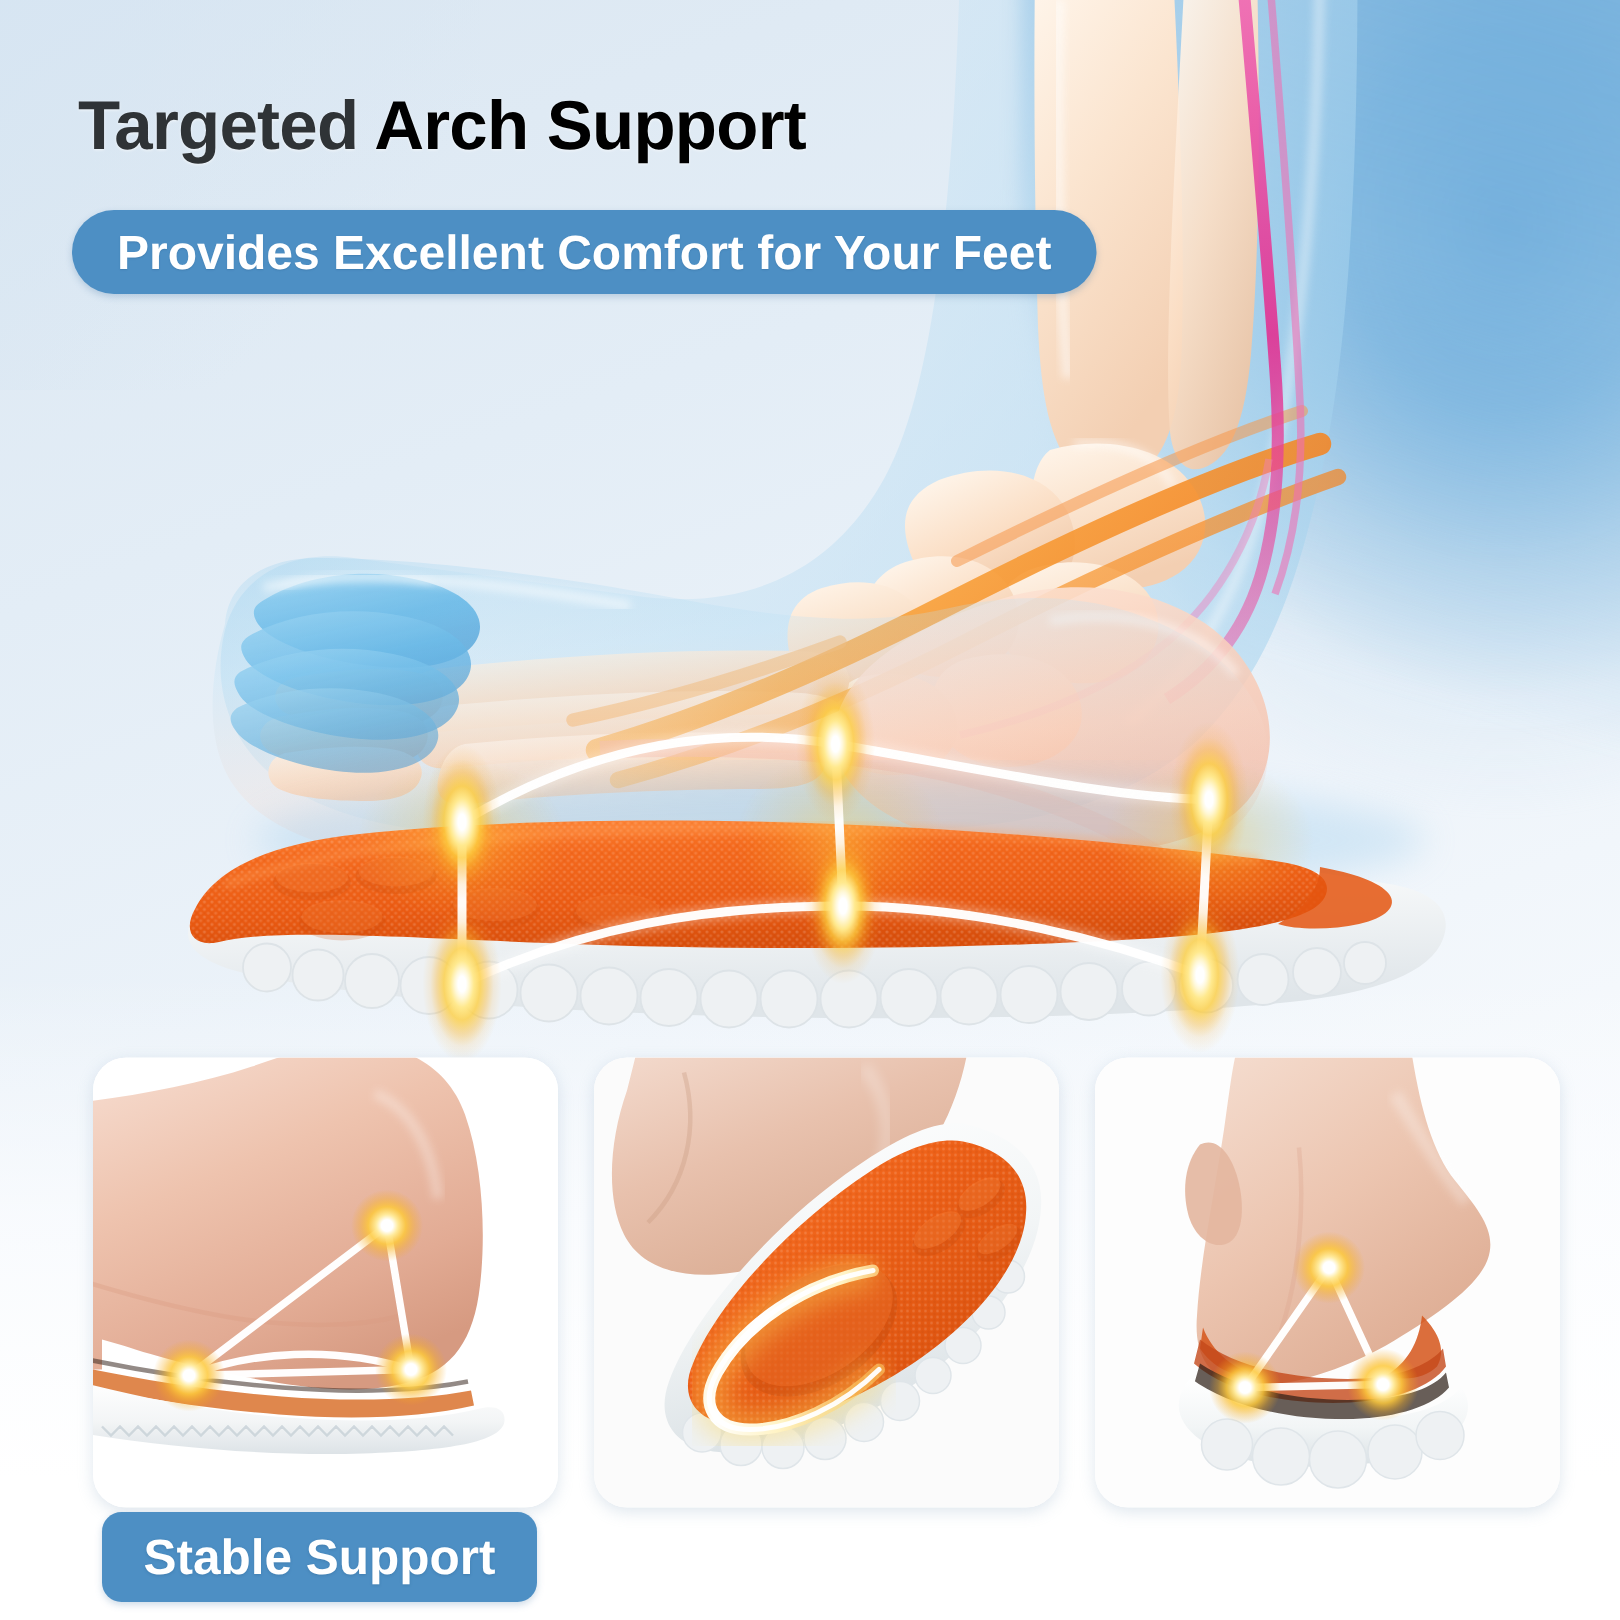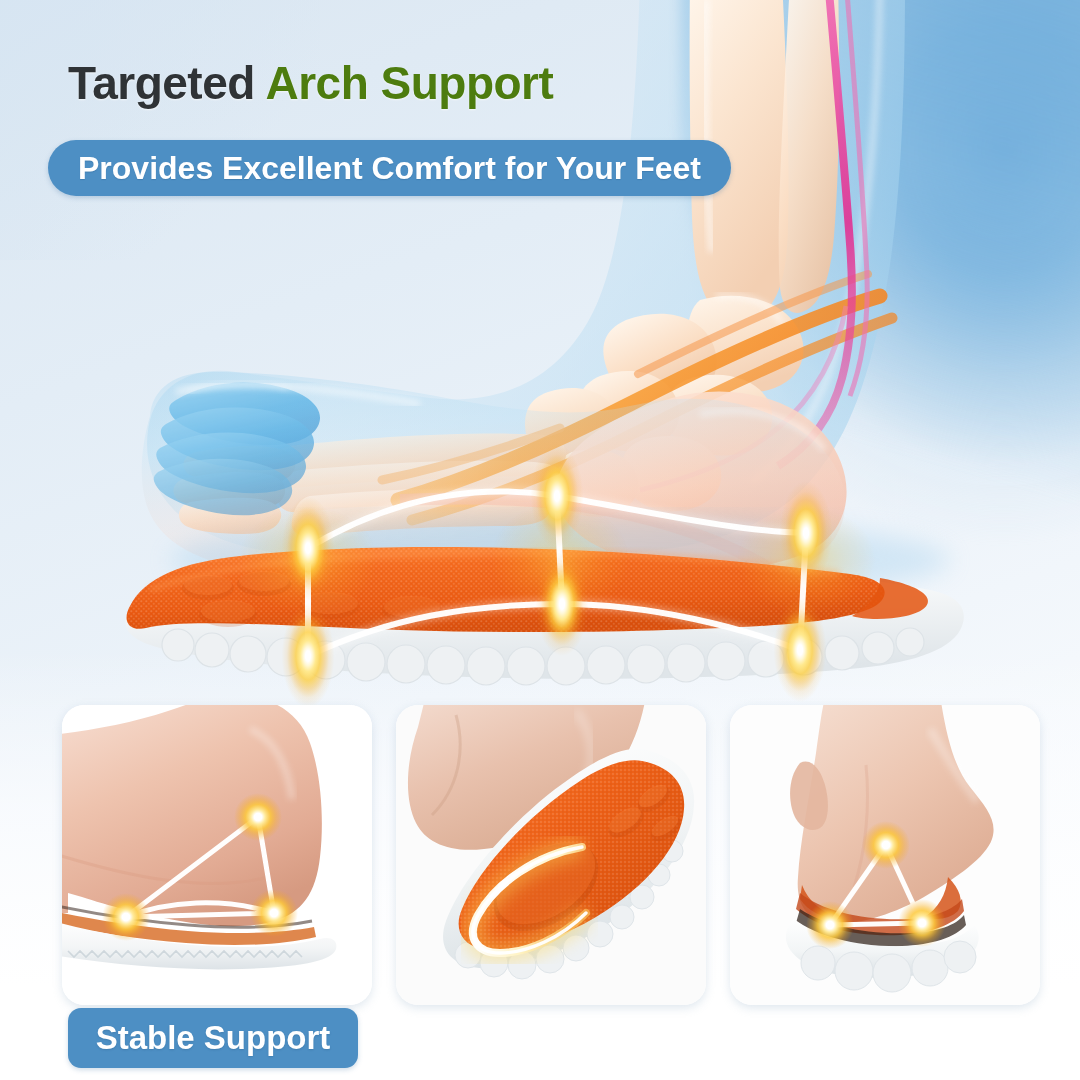--- a/index.html
+++ b/index.html
@@ -23,22 +23,22 @@
     background:linear-gradient(196deg,rgba(104,168,216,.85) 0%,rgba(134,188,226,.55) 40%,rgba(200,226,243,0) 78%);
     border-bottom-left-radius:100% 70%;filter:blur(6px);}
   .bg-bottom-fade{position:absolute;left:0;right:0;bottom:0;height:430px;
     background:linear-gradient(180deg,rgba(255,255,255,0) 0%,rgba(252,253,255,.75) 38%,#ffffff 78%);}
   .bg-corner-tl{position:absolute;left:0;top:0;width:320px;height:260px;
     background:linear-gradient(135deg,rgba(214,229,242,.85),rgba(222,234,245,0) 70%);}
 
   
   .headline{position:absolute;left:52px;top:56px;font-size:46px;font-weight:bold;
     letter-spacing:-.5px;white-space:nowrap;text-shadow:0 1px 2px rgba(255,255,255,.65);}
-  .headline .t1{color:#2f3336;margin-left:16px;}
-  .headline .t2{color:#4d7c0f;}
+  .headline .t1{color:#2f3336;}
+  .headline .t2{color:#000000;}
 
   .subpill{position:absolute;left:48px;top:140px;height:56px;
     display:flex;align-items:center;justify-content:center;padding:0 30px;
     background:#4d8fc4;border-radius:30px;
     box-shadow:0 2px 5px rgba(70,120,165,.28);}
   .subpill span{color:#ffffff;font-size:32px;font-weight:bold;white-space:nowrap;
     text-shadow:0 1px 1px rgba(40,90,135,.30);}
 
   
   .hero{position:absolute;left:0;top:0;width:1080px;height:700px;}

